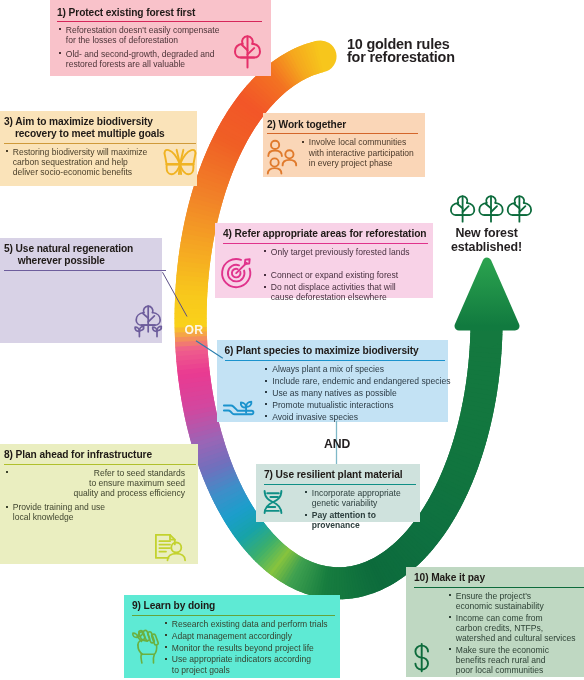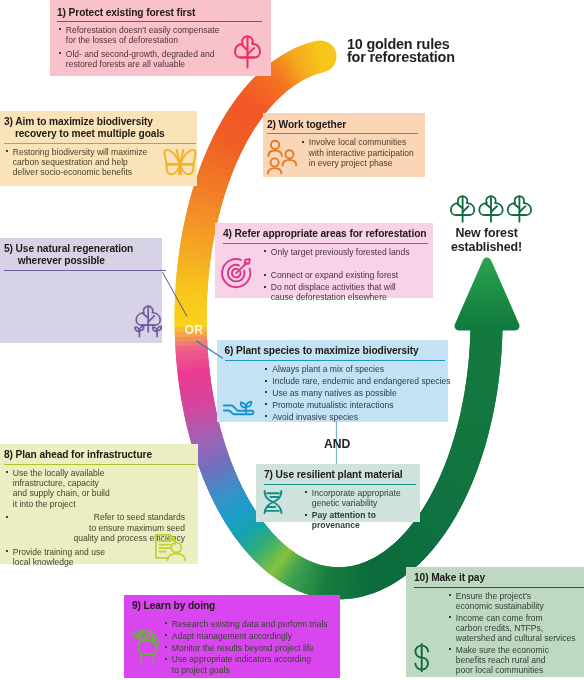--- a/index.html
+++ b/index.html
@@ -361,33 +361,29 @@
         <li style="padding-left: 7.8px; margin-bottom: 1.6px;"><span class="bul">·</span><span>Incorporate appropriate
 genetic variability</span></li>
         <li style="padding-left: 7.8px; font-weight: bold;"><span class="bul">·</span><span>Pay attention to provenance</span></li>
       </ul>
 </div>
 
 <div class="box" style="left: -8px; top: 444px; width: 205.5px; height: 120px; background: rgb(234, 238, 192);">
   <div class="bx-head" style="margin:5px 0 0 12px;font-size:10.2px;"><span>8)</span> <span>Plan ahead for infrastructure</span></div>
   <div class="rule" style="width: 192px; margin-left: 12px; margin-top: 3px; background: rgb(176, 192, 44);"></div>
   <ul class="items" style="margin: 3px 0px 0px 13px; font-size: 8.55px; width: 180px; color: rgb(62, 67, 45);">
-        <li style="padding-left: 7.8px; margin-bottom: 3.5px;"><span class="bul">·</span><span>Use the locally available
-infrastructure, capacity
-and supply chain, or build
-it into the project</span></li>
         <li style="padding-left: 7.8px; margin-bottom: 3.5px; text-align: right;"><span class="bul">·</span><span>Refer to seed standards
 to ensure maximum seed
 quality and process efficiency</span></li>
         <li style="padding-left: 7.8px;"><span class="bul">·</span><span>Provide training and use
 local knowledge</span></li>
       </ul>
 </div>
 
-<div class="box" style="left: 124px; top: 595px; width: 216px; height: 83px; background: #d946ef;">
+<div class="box" style="left: 124px; top: 595px; width: 216px; height: 83px; background: #5eead4;">
   <div class="bx-head" style="margin:5px 0 0 8px;font-size:10.2px;"><span>9)</span> <span>Learn by doing</span></div>
   <div class="rule" style="width: 203px; margin-left: 8px; margin-top: 3px; background: rgb(100, 164, 60);"></div>
   <ul class="items" style="margin: 3px 0px 0px 40px; font-size: 8.55px; width: 180px; color: rgb(54, 66, 46);">
         <li style="padding-left: 7.8px; margin-bottom: 1.6px;"><span class="bul">·</span><span>Research existing data and perform trials</span></li>
         <li style="padding-left: 7.8px; margin-bottom: 1.6px;"><span class="bul">·</span><span>Adapt management accordingly</span></li>
         <li style="padding-left: 7.8px; margin-bottom: 1.6px;"><span class="bul">·</span><span>Monitor the results beyond project life</span></li>
         <li style="padding-left: 7.8px;"><span class="bul">·</span><span>Use appropriate indicators according
 to project goals</span></li>
       </ul>
 </div>

